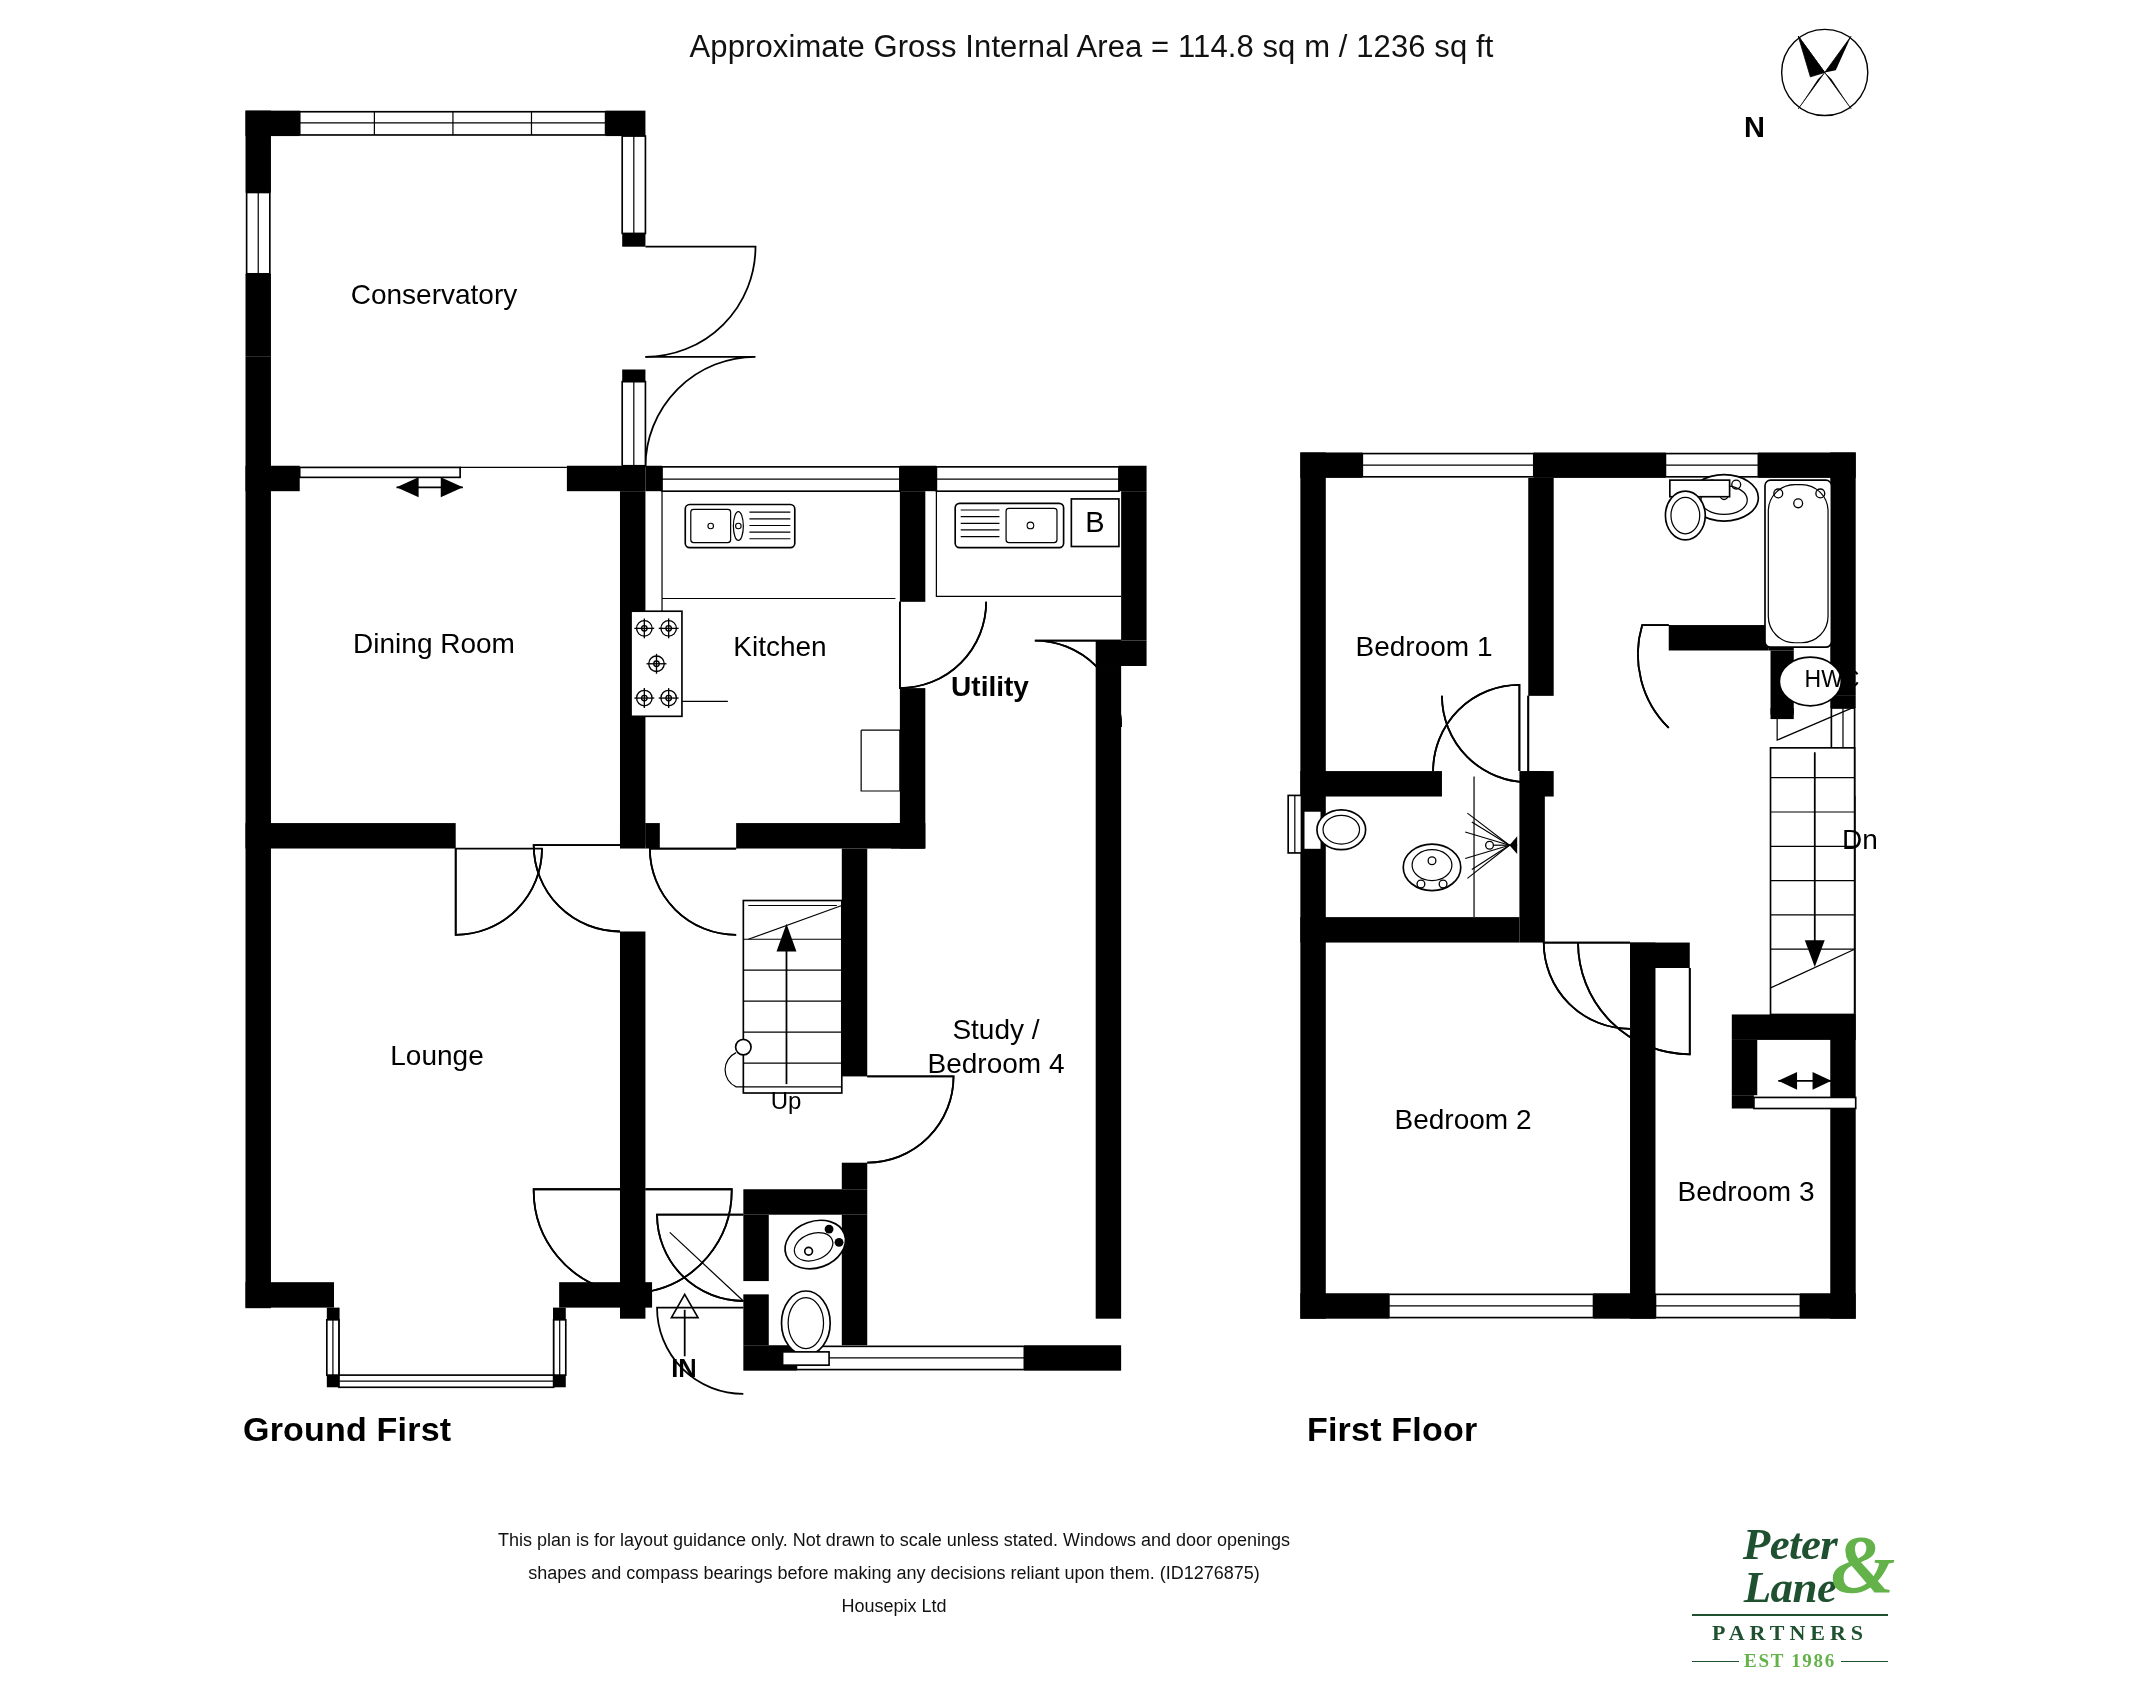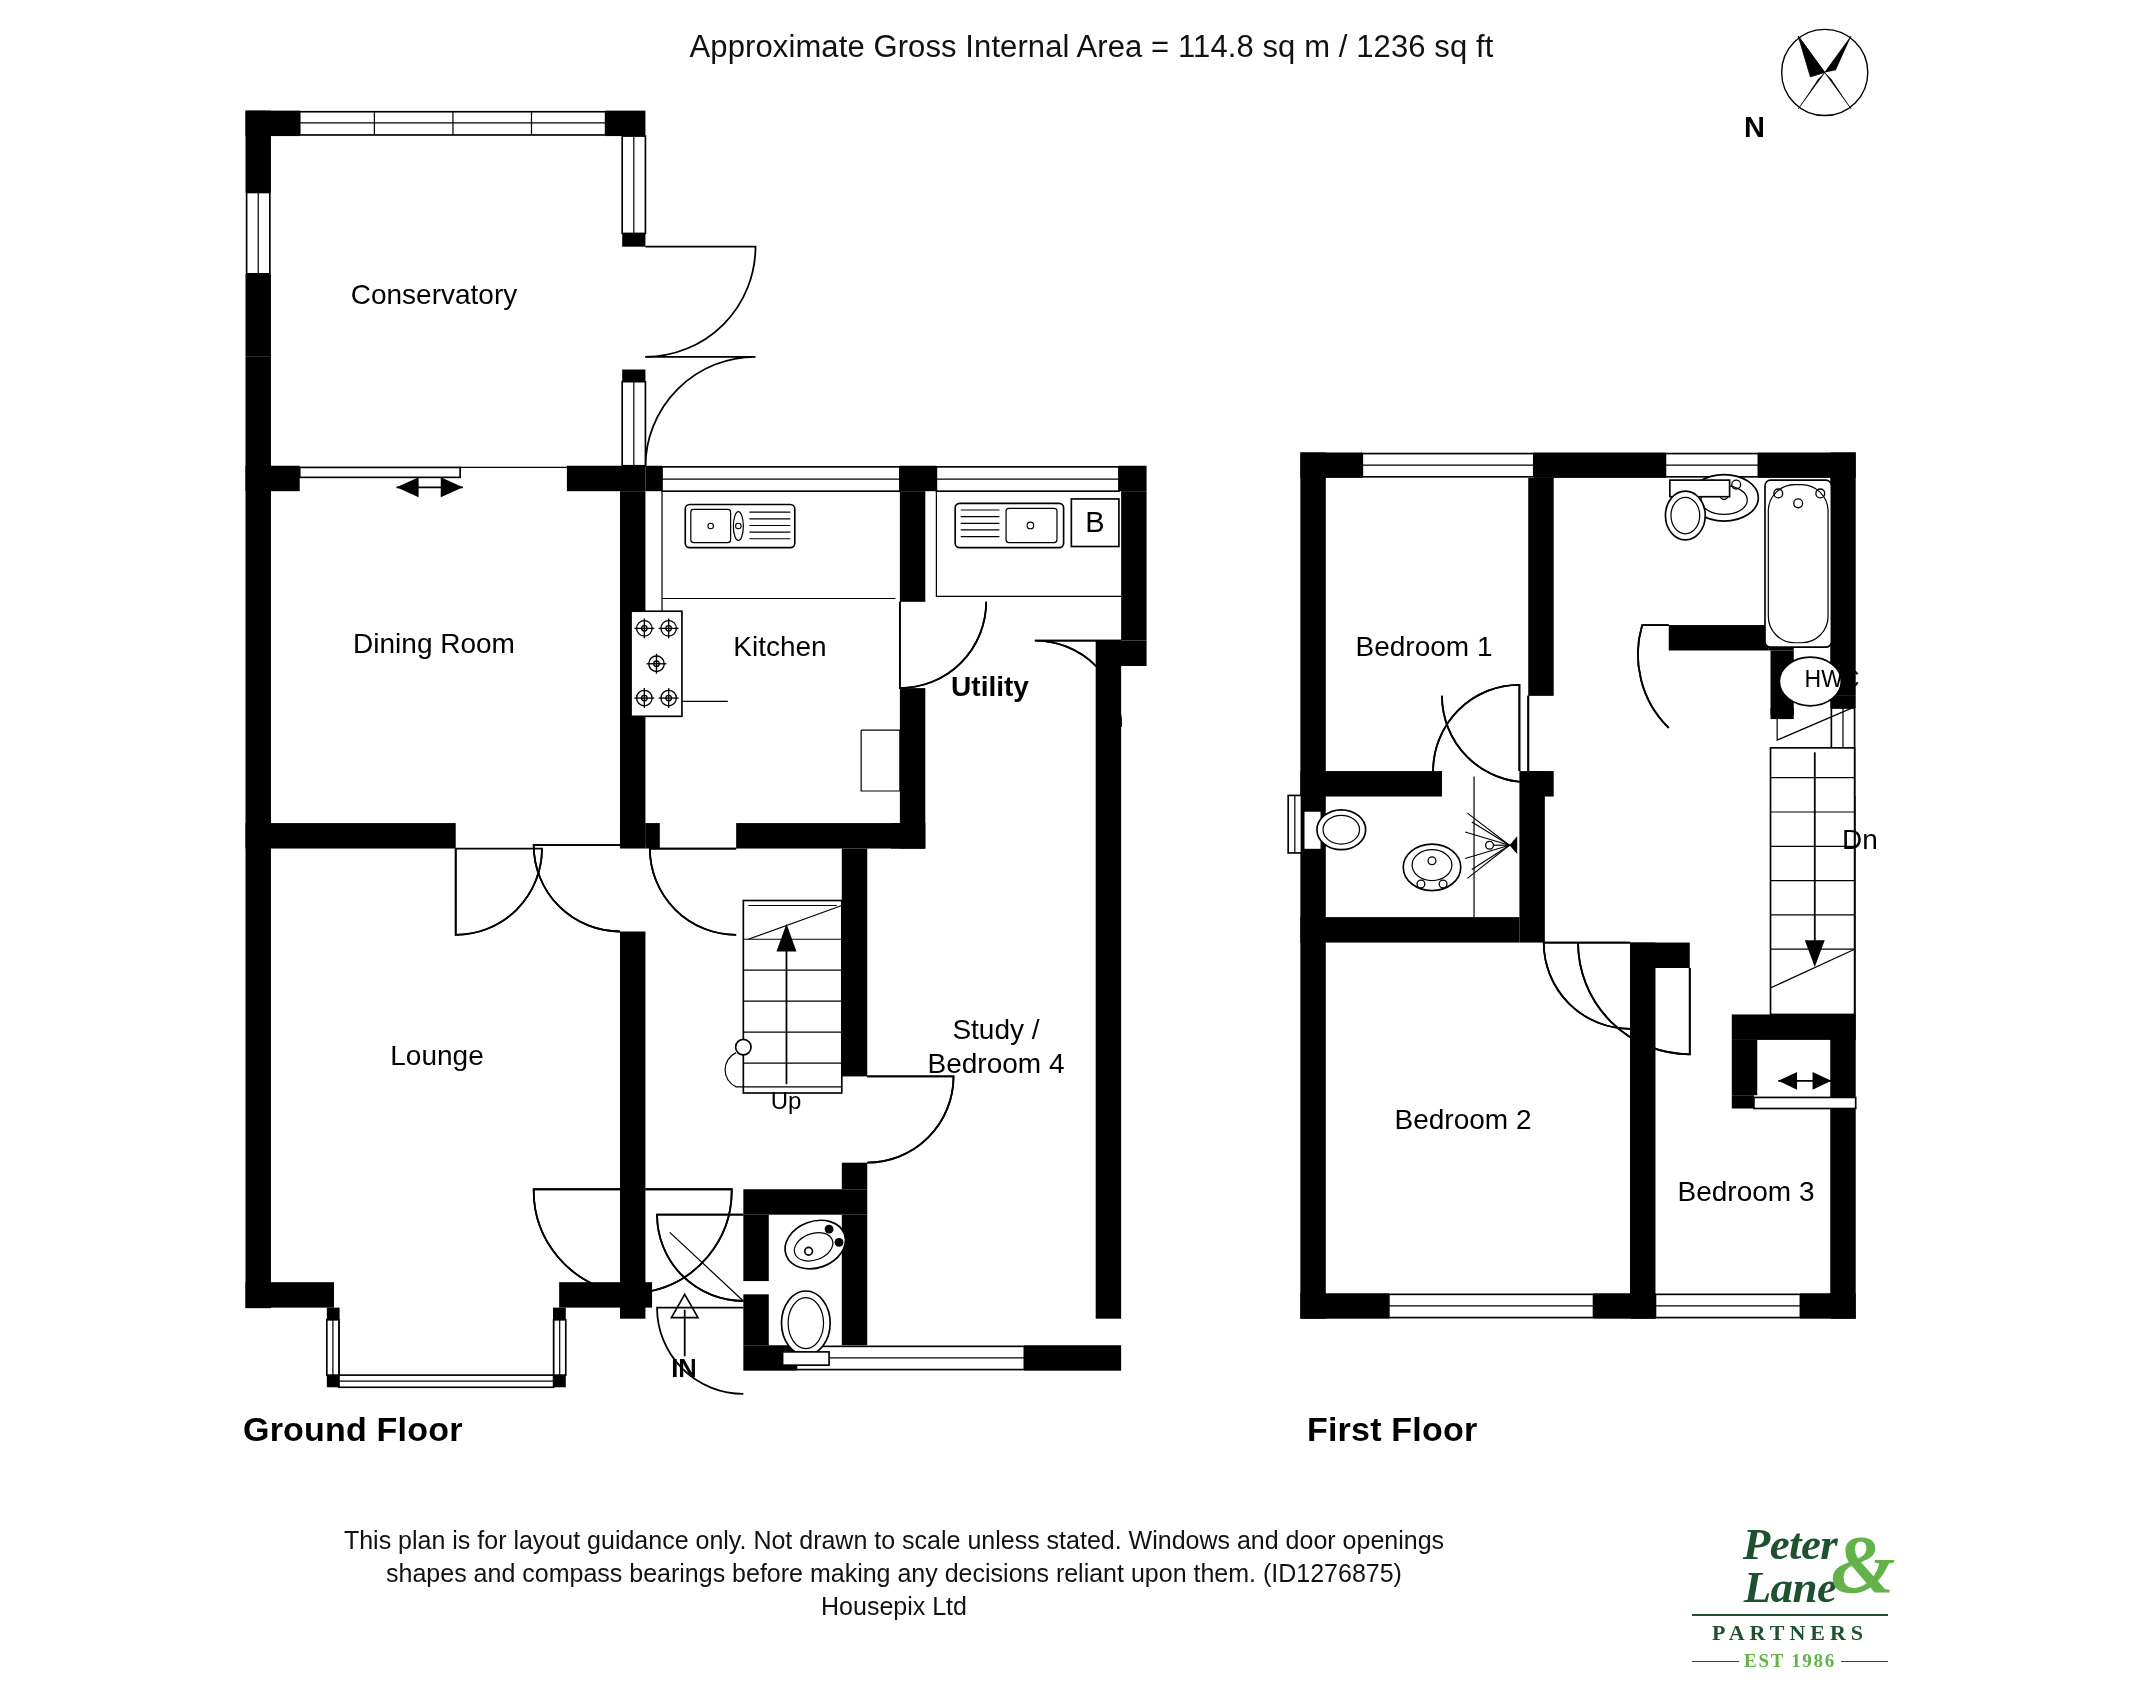--- a/index.html
+++ b/index.html
@@ -51,21 +51,21 @@
   }
   #gf-label { left: 243px; top: 1410px; }
   #ff-label { left: 1307px; top: 1410px; }
 
   .disclaimer {
     position: absolute;
     left: 183px;
     top: 1524px;
     width: 1422px;
     text-align: center;
-    font-size: 25px;
+    font-size: 18px;
     line-height: 33px;
     color: #111;
   }
 
   .logo {
     position: absolute;
     left: 1682px;
     top: 1523px;
     width: 216px;
     height: 166px;
@@ -560,21 +560,21 @@
   <div class="small-lbl" style="left:786px; top:1087px;">Up</div>
   <div class="in-lbl" style="left:684px; top:1354px;">IN</div>
   <div class="small-lbl" style="left:1095px; top:506px; font-size:29px;">B</div>
 
   <div class="room-name" style="left:1424px; top:631px;">Bedroom 1</div>
   <div class="room-name" style="left:1463px; top:1104px;">Bedroom 2</div>
   <div class="room-name" style="left:1746px; top:1176px;">Bedroom 3</div>
   <div class="small-lbl" style="left:1860px; top:824px; font-size:28px;">Dn</div>
   <div class="small-lbl" style="left:1810px; top:666px; font-size:23px;padding-left:44px;">HWC</div>
 
-  <div class="floor-label" id="gf-label">Ground Floor</div>
+  <div class="floor-label" id="gf-label">Ground First</div>
   <div class="floor-label" id="ff-label">First Floor</div>
 
   <div class="disclaimer">
     <div>This plan is for layout guidance only. Not drawn to scale unless stated. Windows and door openings</div>
     <div>shapes and compass bearings before making any decisions reliant upon them. (ID1276875)</div>
     <div>Housepix Ltd</div>
   </div>
 
   <div class="logo">
     <div class="lg-line1">Peter</div>

